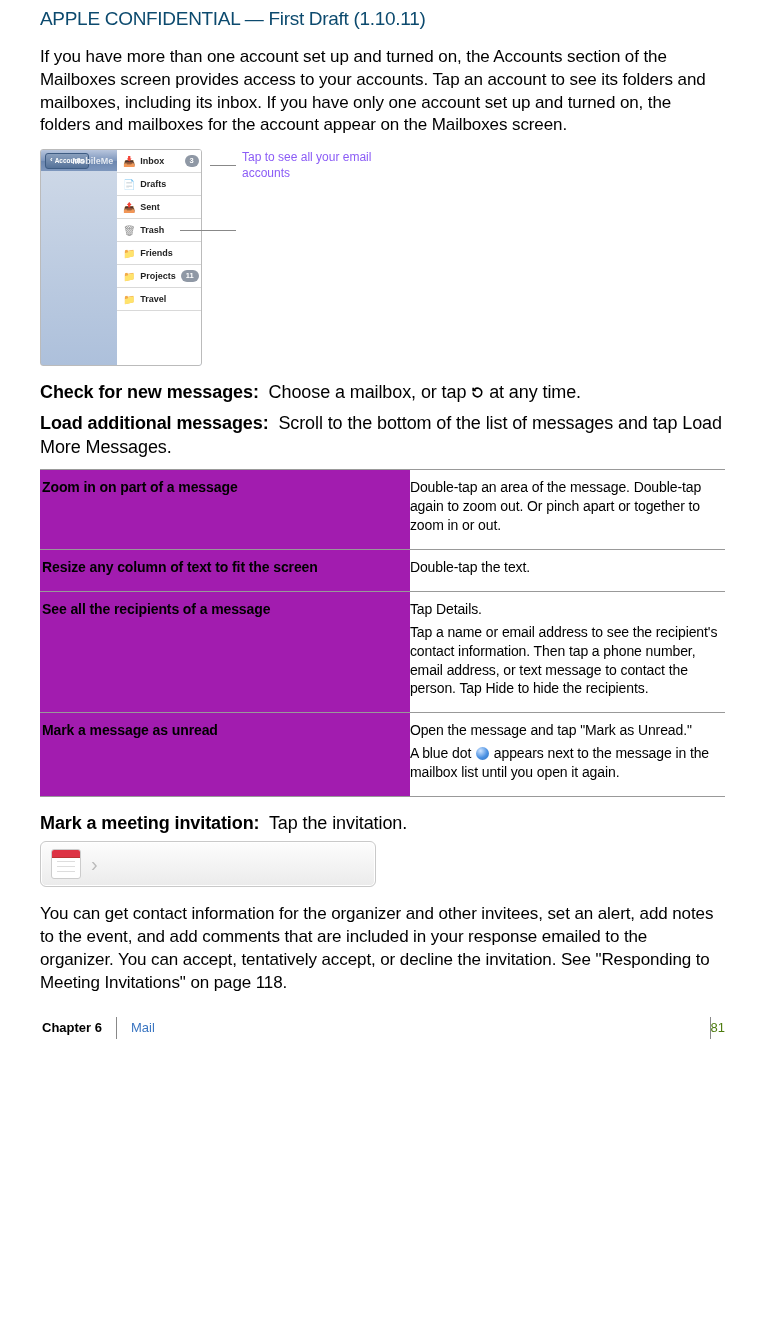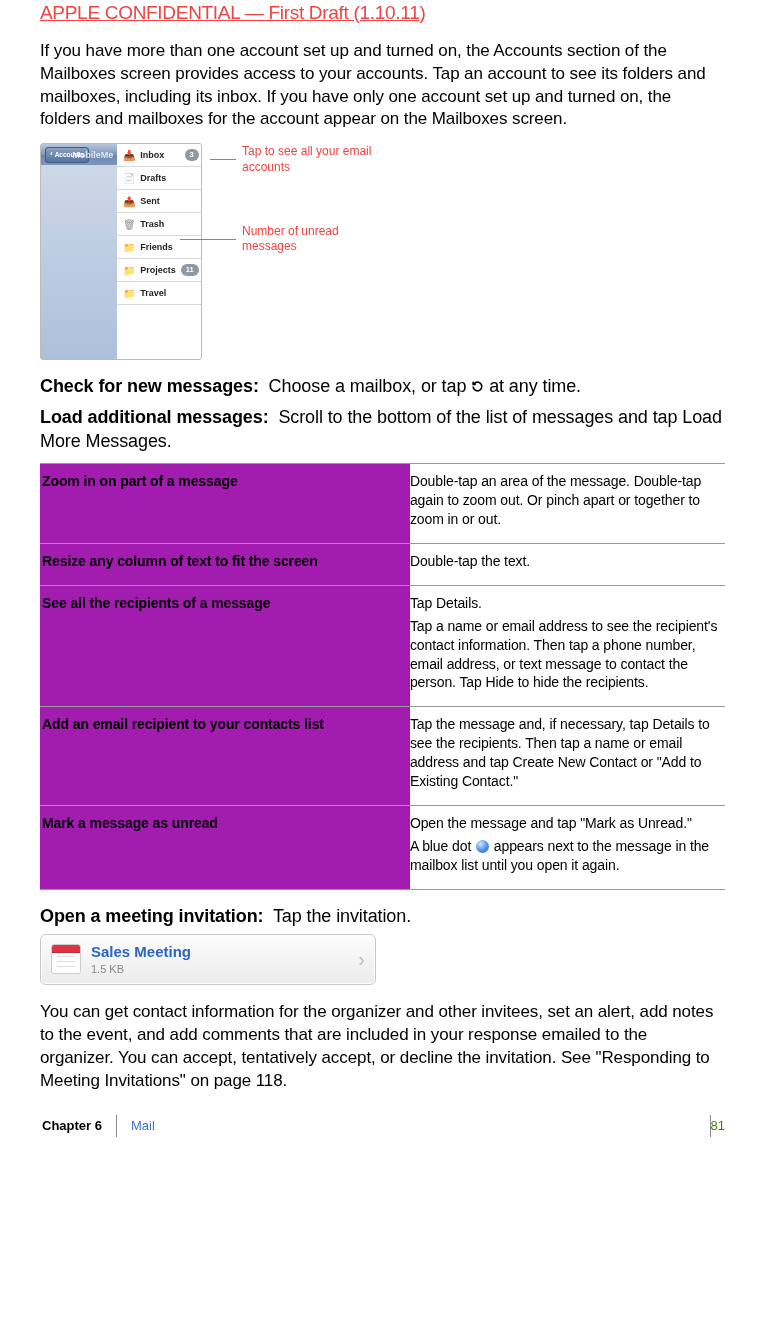--- a/index.html
+++ b/index.html
@@ -6,26 +6,26 @@
   body {
     font-family: "Helvetica Neue", Helvetica, Arial, sans-serif;
     width: 765px;
     padding: 0 40px 50px 40px;
     color: #000;
     position: relative;
     font-size: 17px;
     line-height: 1.35;
   }
   .confidential {
-    color: #ef4444;
+    color: #0c4a6e;
     font-size: 19px;
     font-weight: 400;
     letter-spacing: -0.3px;
+    padding-top: 6px;
     padding-bottom: 14px;
-    text-decoration: underline;
   }
   .intro { font-size: 17px; margin-bottom: 12px; letter-spacing: -0.1px; }
   
   .mock-wrap { display: flex; align-items: flex-start; margin-bottom: 14px; }
   .phone {
     width: 162px; height: 217px; border: 1px solid #bbb; border-radius: 3px;
     overflow: hidden; font-size: 10px; color: #333;
     background: linear-gradient(#d0dae8, #adc0db);
     display: flex; flex-direction: row;
   }
@@ -55,21 +55,21 @@
   }
   .row .chev { color: #bbb; font-size: 10px; }
   .phone-toolbar {
     height: 21px;
     background: linear-gradient(#b8c6dd, #7e97bd 50%, #6a85ae 51%, #7e97bd);
     display: flex; align-items: center; justify-content: space-between; padding: 0 6px;
     color: #fff; font-size: 8px;
   }
   .tb-ic { width: 12px; height: 12px; color: #fff; opacity: .95; }
   .tb-title { font-weight: bold; font-size: 8.5px; opacity: 0.9; }
-  .callouts { margin-left: 8px; font-size: 12px; color: #ef4444; line-height: 1.3; }
+  .callouts { margin-left: 8px; font-size: 12px; color: #8b5cf6; line-height: 1.3; }
   .callouts .co { display: flex; align-items: center; }
   .callouts .co-label { width: 140px; }
   .co1 { margin-top: 1px; margin-bottom: 48px; }
   .lead-line { height: 1px; background: #888; margin-right: 6px; }
   .lead-line-1 { width: 26px; }
   .lead-line-2a { width: 56px; margin-left: -30px; }
   
   .action { font-size: 18px; margin-bottom: 6px; letter-spacing: -0.1px; }
   .action b { font-weight: bold; }
   .refresh-icon {
@@ -200,21 +200,20 @@
       </span>
     </div>
   </div>
   <div class="callouts">
     <div class="co co1">
       <div class="lead-line lead-line-1"></div>
       <div class="co-label">Tap to see all your email accounts</div>
     </div>
     <div class="co">
       <div class="lead-line lead-line-2a"></div>
-      <div class="co-label">Number of unread messages</div>
     </div>
   </div>
 </div>
 
 <p class="action">
   <b>Check for new messages:</b>&nbsp;
   <span>Choose a mailbox, or tap </span>
   <span class="refresh-icon">
     <svg viewBox="0 0 24 24" fill="none" stroke="#000" stroke-width="3">
         <path d="M4 12a8 8 0 1 0 3-6.2L4 8"></path>
@@ -250,50 +249,38 @@
       <tr>
         <td class="left">See all the recipients of a message</td>
         <td class="right">
           <div class="multi-right">
             <p>Tap Details.</p>
             <p>Tap a name or email address to see the recipient's contact information. Then tap a phone number, email address, or text message to contact the person. Tap Hide to hide the recipients.</p>
           </div>
         </td>
       </tr>
       <tr>
-        <td class="left">Add an email recipient to your contacts list</td>
-        <td class="right">
-          <div class="multi-right">
-            <p>Tap the message and, if necessary, tap Details to see the recipients. Then tap a name or email address and tap Create New Contact or "Add to Existing Contact."</p>
-          </div>
-        </td>
-      </tr>
-      <tr>
         <td class="left">Mark a message as unread</td>
         <td class="right">
           <div class="multi-right">
             <p>Open the message and tap "Mark as Unread."</p>
             <p>A blue dot <span class="bluedot"></span> appears next to the message in the mailbox list until you open it again.</p>
           </div>
         </td>
       </tr>
     </tbody>
 </table>
 
 <p class="action">
-  <b>Open a meeting invitation:</b>&nbsp;
+  <b>Mark a meeting invitation:</b>&nbsp;
   <span>Tap the invitation.</span>
 </p>
 
 <div class="meeting">
   <div class="cal-icon"></div>
-  <div class="meeting-txt">
-    <div class="meeting-title">Sales Meeting</div>
-    <div class="meeting-size">1.5 KB</div>
-  </div>
   <div class="meeting-chev">›</div>
 </div>
 
 <p class="intro">You can get contact information for the organizer and other invitees, set an alert, add notes to the event, and add comments that are included in your response emailed to the organizer. You can accept, tentatively accept, or decline the invitation. See "Responding to Meeting Invitations" on page 118.</p>
 
 <div class="footer">
   <span class="chap">Chapter 6</span>
   <span class="sep"></span>
   <span class="name">Mail</span>
   <span class="pgn">81</span>

